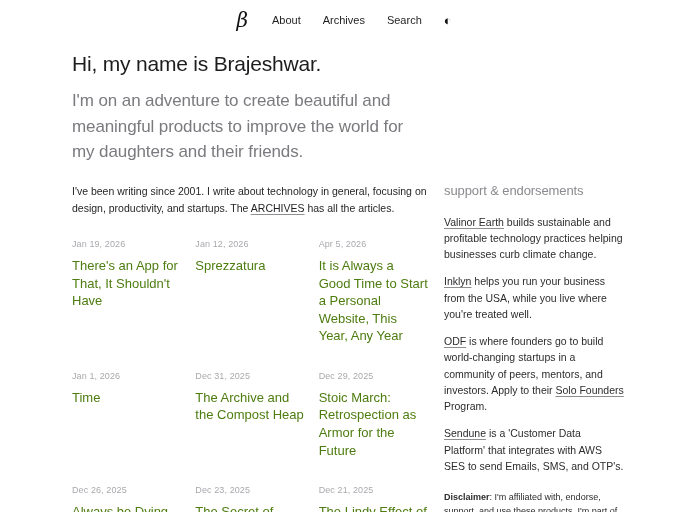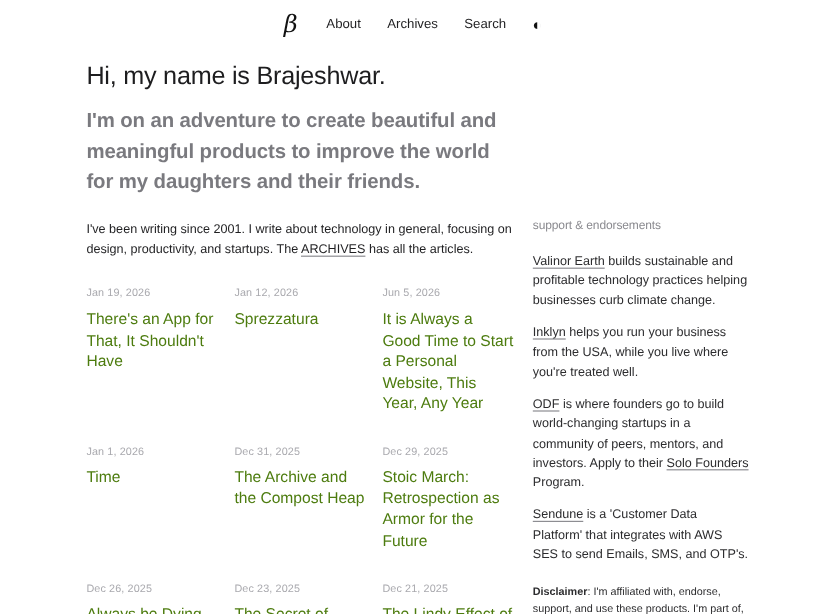--- a/index.html
+++ b/index.html
@@ -29,21 +29,21 @@
     background: none; border: none;
   }
 
   
   .hero { margin: 22px 0 0 72px; max-width: 350px; }
   .hero h1 {
     font-size: 21px; font-weight: 400; color: #1d1d1f;
     letter-spacing: -0.2px; margin-bottom: 12px;
   }
   .hero p {
-    font-size: 17px; font-weight: 700; color: #7a7a7f;
+    font-size: 17px; font-weight: 400; color: #7a7a7f;
     line-height: 1.5; letter-spacing: -0.1px;
   }
 
   
   .columns {
     display: flex; margin: 18px 64px 0 72px; gap: 16px;
   }
   .main-col { width: 356px; flex: 0 0 356px; }
   .side-col { width: 180px; flex: 0 0 180px; }
 
@@ -63,21 +63,21 @@
   .post .date {
     font-size: 9px; color: #a9a9ae; margin-bottom: 8px; letter-spacing: 0.1px;
   }
   .post .title {
     font-size: 13px; font-weight: 400; color: #4d7c0f;
     line-height: 1.35; text-decoration: none; display: block; cursor: pointer;
   }
 
   
   .side-col h2 {
-    font-size: 10px; font-weight: 400; color: #8a8a8f; margin-bottom: 16px;
+    font-size: 13px; font-weight: 400; color: #8a8a8f; margin-bottom: 16px;
     letter-spacing: -0.1px;
   }
   .endorsement {
     font-size: 10.5px; line-height: 1.55; color: #2c2c2e; margin-bottom: 11px;
   }
   .endorsement a {
     color: #2c2c2e; text-decoration: underline;
     text-underline-offset: 2px; text-decoration-color: #8d8d92; cursor: pointer;
   }
   .disclaimer {
@@ -109,21 +109,21 @@
     <div class="post-grid">
       <article class="post">
         <div class="date">Jan 19, 2026</div>
         <a class="title">There's an App for That, It Shouldn't Have</a>
       </article>
       <article class="post">
         <div class="date">Jan 12, 2026</div>
         <a class="title">Sprezzatura</a>
       </article>
       <article class="post">
-        <div class="date">Jun 5, 2026</div>
+        <div class="date">Apr 5, 2026</div>
         <a class="title">It is Always a Good Time to Start a Personal Website, This Year, Any Year</a>
       </article>
       <article class="post">
         <div class="date">Jan 1, 2026</div>
         <a class="title">Time</a>
       </article>
       <article class="post">
         <div class="date">Dec 31, 2025</div>
         <a class="title">The Archive and the Compost Heap</a>
       </article>

